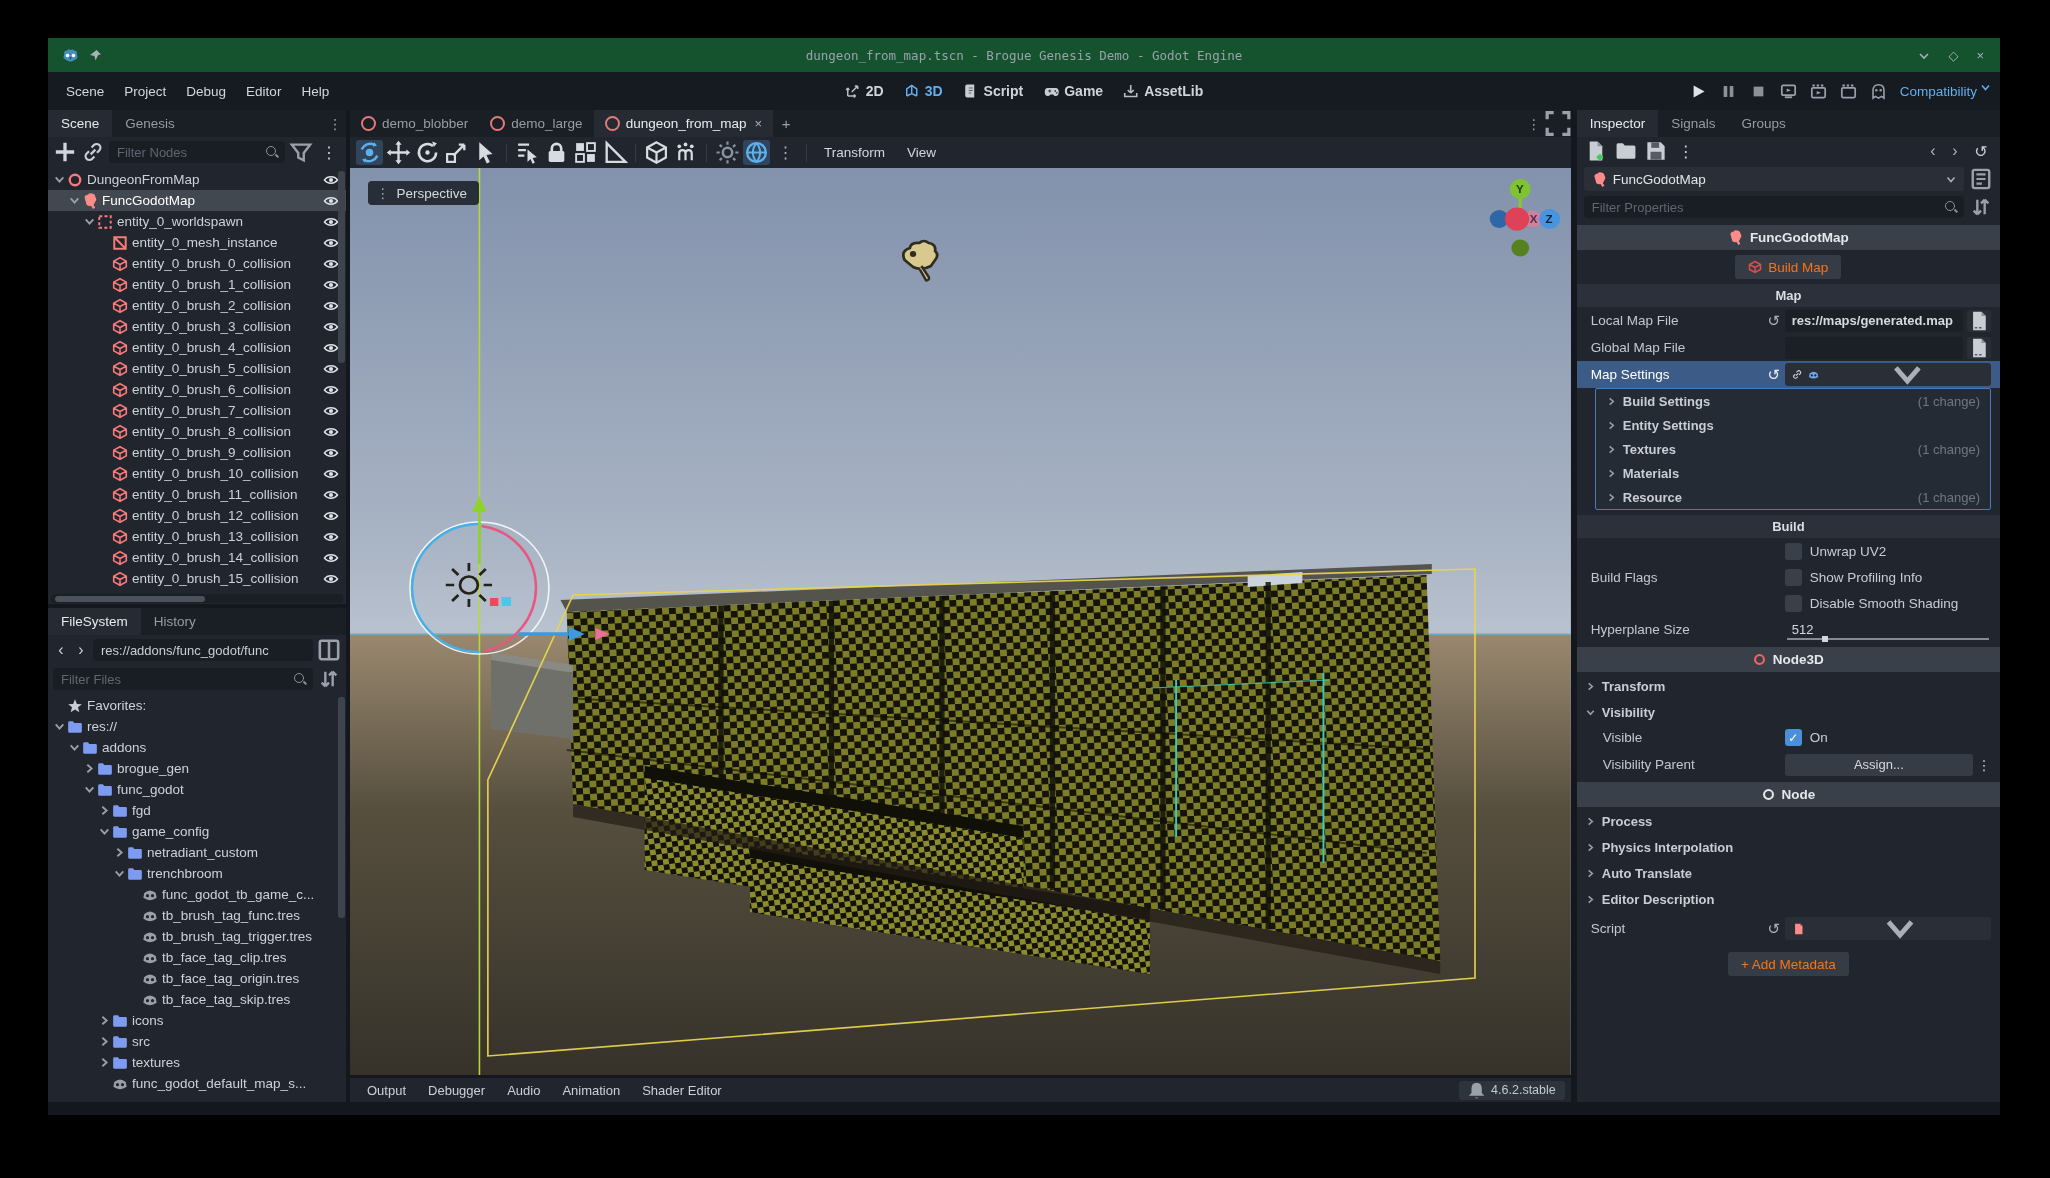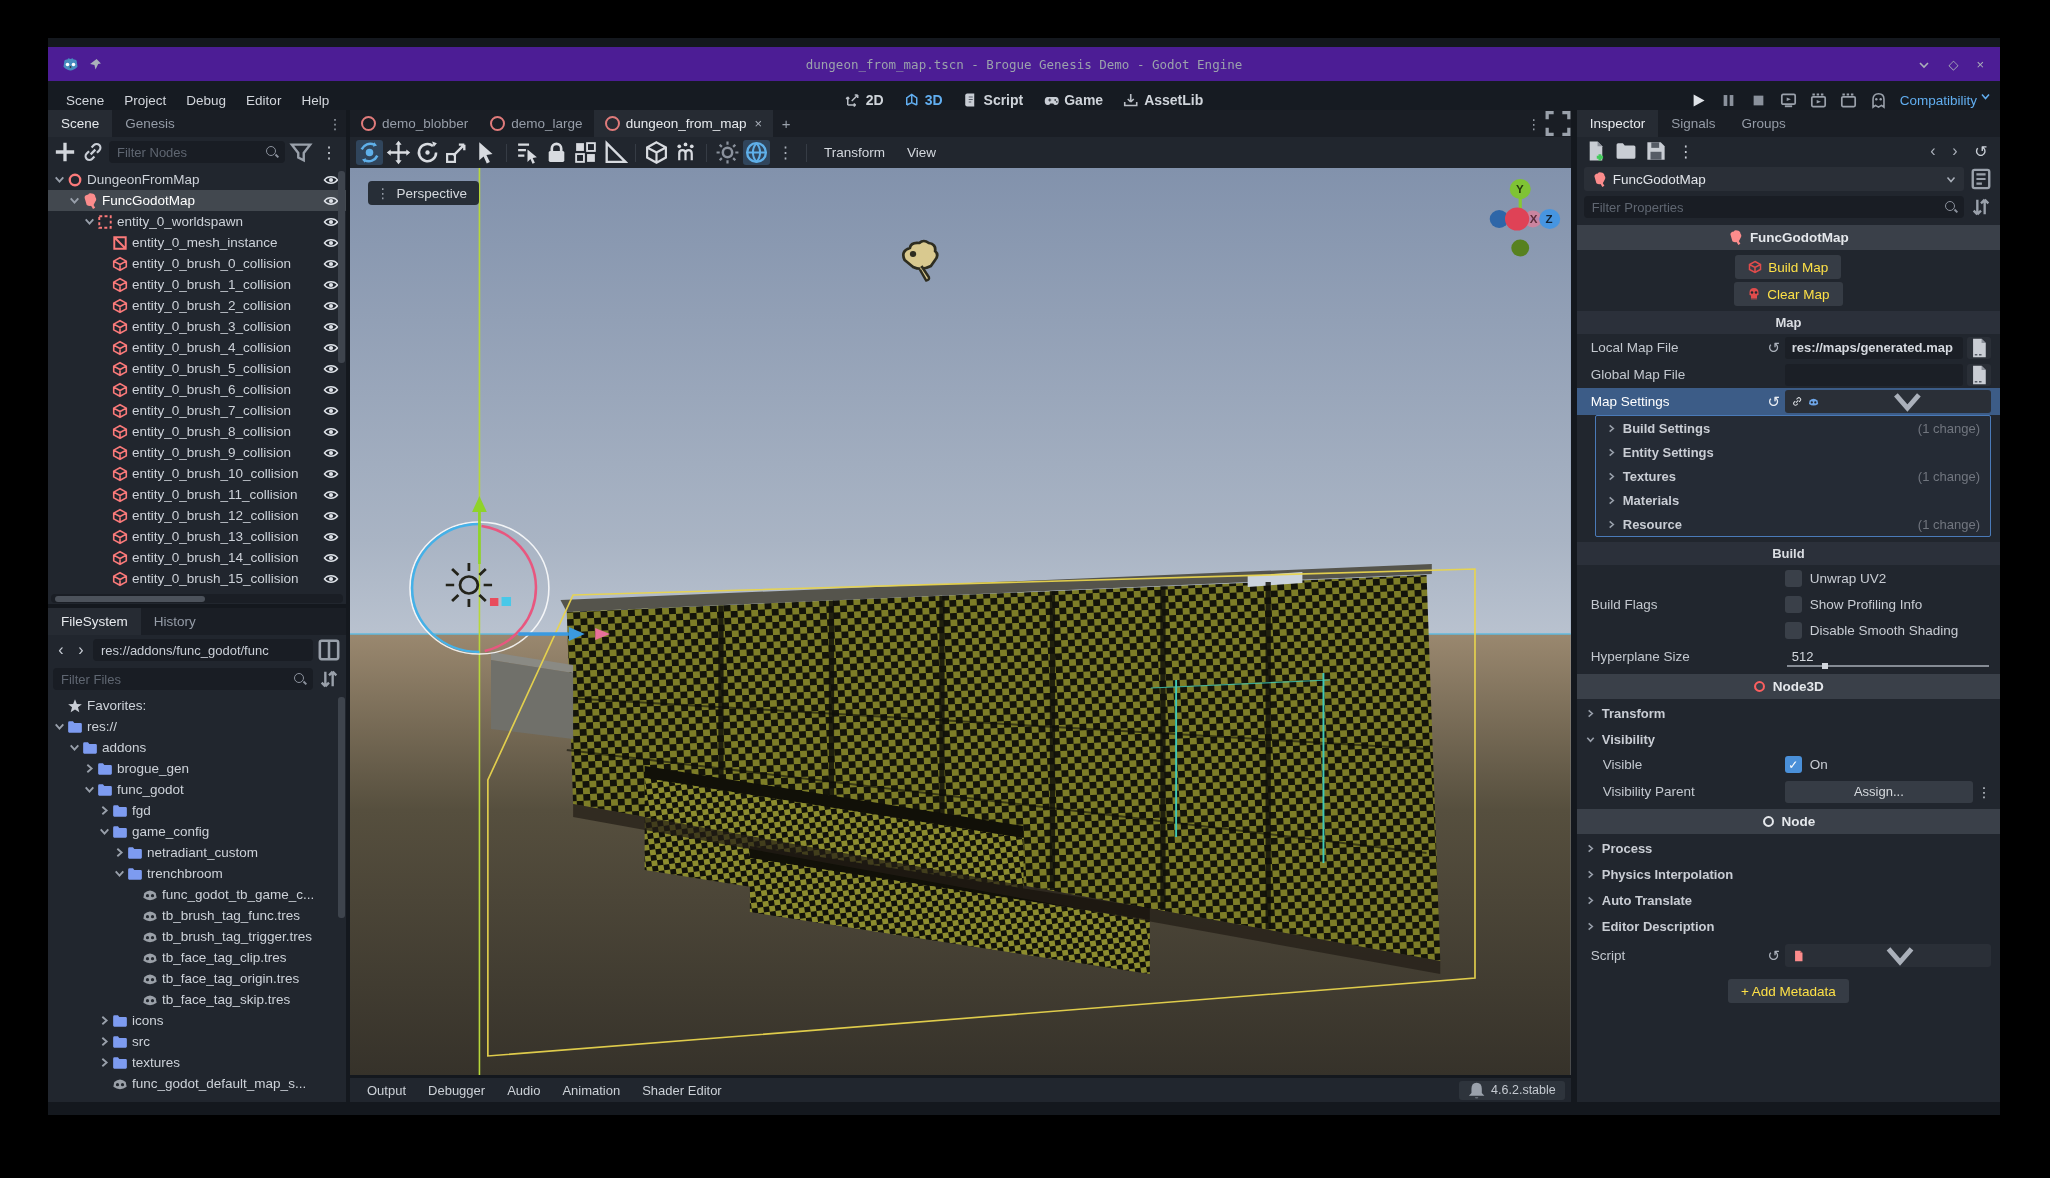--- a/index.html
+++ b/index.html
@@ -1,21 +1,21 @@
 <!DOCTYPE html>
 <html><head>
 <meta charset="utf-8">
 <style>
   html,body{margin:0;padding:0;background:#000;width:2050px;height:1178px;overflow:hidden;
     font-family:"Liberation Sans",sans-serif;-webkit-font-smoothing:antialiased;}
   .stage{position:relative;width:2050px;height:1178px;background:#000;}
   .window{position:absolute;left:48px;top:38px;width:1952px;height:1077px;background:#14181e;}
 
   
-  .titlebar{height:34px;background:#4c1d95;display:flex;align-items:center;position:relative;color:#9aa1ab;margin-top:9px;}
+  .titlebar{height:34px;background:#14532d;display:flex;align-items:center;position:relative;color:#9aa1ab;}
   .tb-left{display:flex;align-items:center;gap:10px;padding-left:14px;}
   .tb-title{position:absolute;left:0;right:0;text-align:center;font-family:"DejaVu Sans Mono",monospace;
     font-size:12.5px;color:#9ba2ac;}
   .tb-ctrl{margin-left:auto;display:flex;align-items:center;gap:18px;padding-right:16px;font-size:13px;color:#aab0b9;z-index:2;}
   .tb-ctrl span{cursor:default;}
 
   
   .menubar{height:38px;background:#161b22;display:flex;align-items:center;position:relative;border-bottom:1px solid #0e1116;}
   .menu-left{display:flex;align-items:center;padding-left:8px;}
   .menu-item{padding:0 10px;font-size:13.5px;color:#d2d6dc;line-height:37px;}
@@ -100,21 +100,21 @@
   .node-sel{flex:1;height:24px;background:#2a2f37;border-radius:3px;display:flex;align-items:center;gap:6px;padding:0 8px;
     color:#e2e5ea;font-size:13.5px;}
   .filter-row{height:28px;display:flex;align-items:center;gap:5px;padding:0 7px;flex:none;}
   .insp-scroll{flex:1;overflow:hidden;position:relative;}
   .cat{height:25px;background:#3a4049;display:flex;align-items:center;justify-content:center;gap:7px;
     font-weight:bold;font-size:13.5px;color:#e4e7eb;margin-top:4px;}
   .sect{height:23px;background:#2b303a;display:flex;align-items:center;justify-content:center;
     font-weight:bold;font-size:13px;color:#dadde2;margin-top:5px;}
   .bigbtn-row{display:flex;justify-content:center;margin-top:5px;}
   .bigbtn{background:#363c45;border-radius:3px;height:24px;display:flex;align-items:center;gap:6px;
-    padding:0 13px;color:#fde047;font-size:13.5px;}
+    padding:0 13px;color:#f97316;font-size:13.5px;}
   .prow{display:flex;align-items:center;min-height:27px;padding:0 9px 0 14px;font-size:13.5px;}
   .plabel{width:172px;color:#c3c8cf;flex:none;overflow:hidden;white-space:nowrap;}
   .prev{width:22px;color:#aab0ba;font-size:15px;flex:none;text-align:center;}
   .pval{flex:1;display:flex;align-items:center;gap:4px;min-width:0;}
   .field{flex:1;height:22px;background:#1b1f26;border-radius:3px;display:flex;align-items:center;
     padding:0 7px;color:#d5d9df;font-size:13px;overflow:hidden;white-space:nowrap;min-width:0;font-weight:bold;}
   .fbtn{width:24px;height:22px;background:#2a2f37;border-radius:3px;display:flex;align-items:center;justify-content:center;flex:none;}
   .respill{flex:1;height:23px;background:#2a2f37;border-radius:3px;display:flex;align-items:center;gap:6px;
     padding:0 7px;color:#dde0e5;font-size:13px;min-width:0;}
   .respill .nm{flex:1;overflow:hidden;white-space:nowrap;min-width:0;}
@@ -1257,33 +1257,20 @@
         <div class="bigbtn-row">
               <div class="bigbtn">
           <span style="width:14px;height:14px;display:inline-flex">
                   <svg viewBox="0 0 14 14">
                     <path d="M7 1.5 12.5 4.5 V9.5 L7 12.5 1.5 9.5 V4.5 Z M1.5 4.5 L7 7.5 12.5 4.5 M7 7.5 V12.5" fill="none" stroke="#e04c4c" stroke-width="1.5"></path>
                   </svg>
                 </span>
           <span>Build Map</span>
         </div>
             </div>
-        <div class="bigbtn-row" style="margin-top:3px">
-              <div class="bigbtn">
-          <span style="width:14px;height:14px;display:inline-flex">
-                  <svg viewBox="0 0 14 14">
-                    <path d="M7 1 Q11.5 1 11.5 5.5 V8 L10 8.5 V11 H4 V8.5 L2.5 8 V5.5 Q2.5 1 7 1 Z" fill="#e04c4c"></path>
-                    <circle cx="5" cy="5.5" r="1.3" fill="#21262e"></circle>
-                    <circle cx="9" cy="5.5" r="1.3" fill="#21262e"></circle>
-                    <path d="M5 11 v1.5 M7 11 v1.5 M9 11 v1.5" stroke="#e04c4c" stroke-width="1.2"></path>
-                  </svg>
-                </span>
-          <span>Clear Map</span>
-        </div>
-            </div>
 
         <div class="sect">
               <span>Map</span>
             </div>
 
         <div class="prow">
           <div class="plabel">Local Map File</div>
           <div class="prev">↺</div>
           <div class="pval">
             <div class="field">res://maps/generated.map</div>

